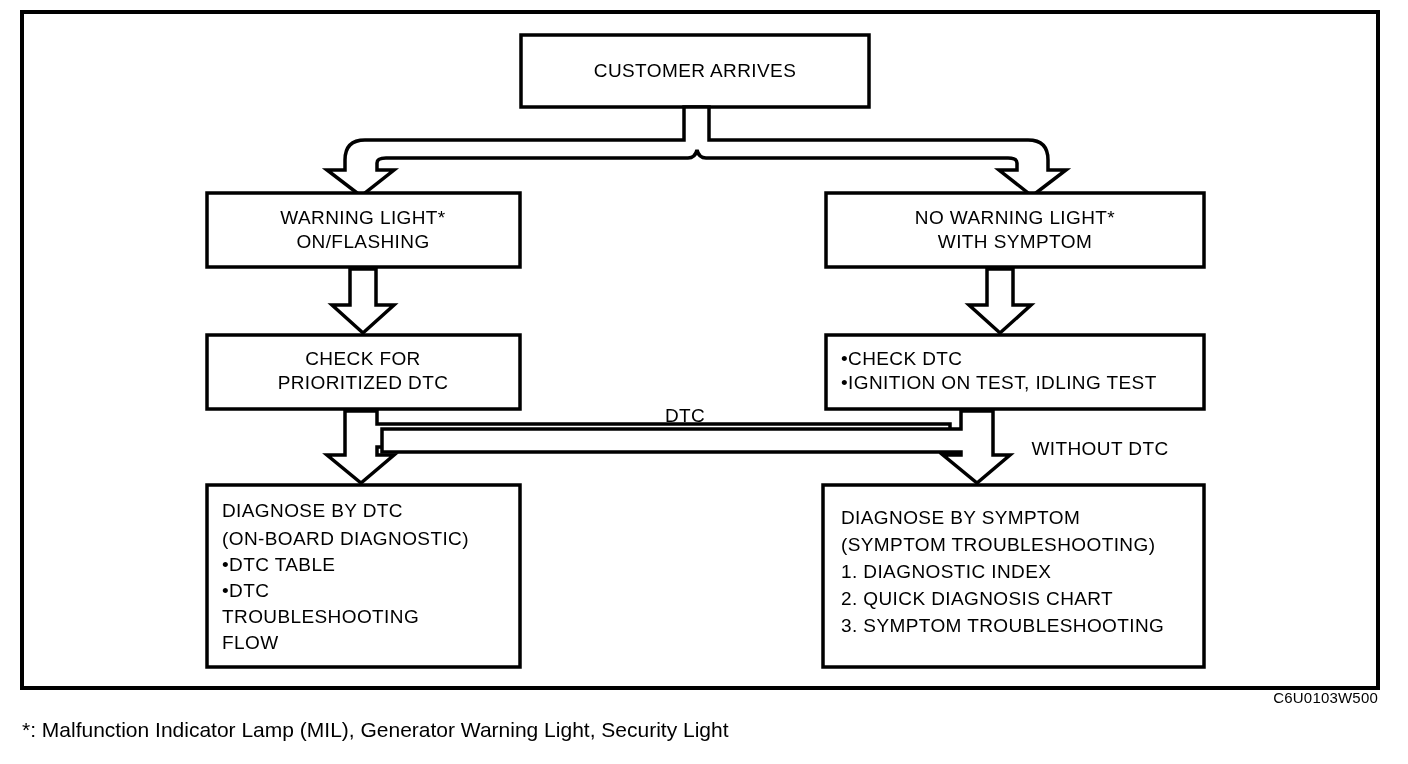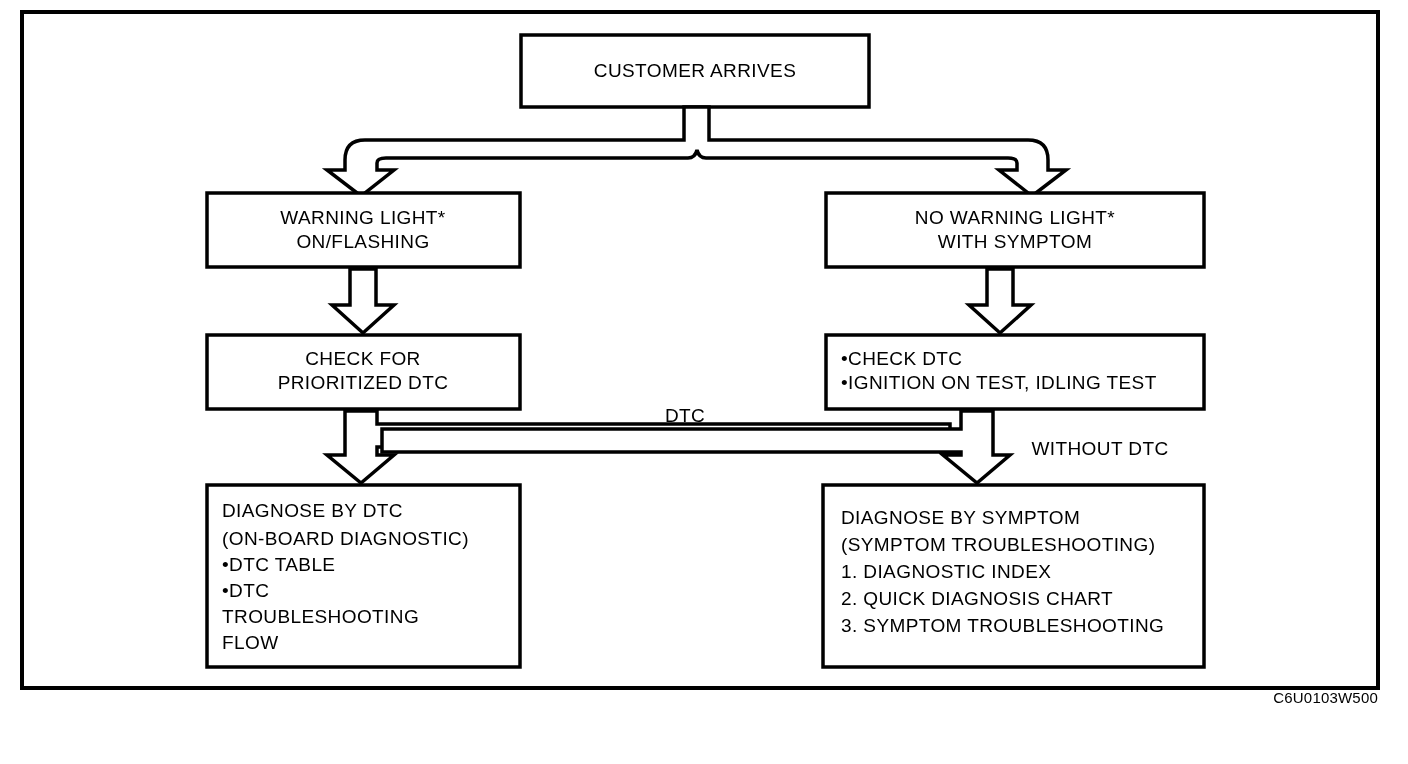--- a/index.html
+++ b/index.html
@@ -177,14 +177,15 @@
     <text class="node-text left" x="841" y="519">DIAGNOSE BY SYMPTOM</text>
     <text class="node-text left" x="841" y="546">(SYMPTOM TROUBLESHOOTING)</text>
     <text class="node-text left" x="841" y="573">1. DIAGNOSTIC INDEX</text>
     <text class="node-text left" x="841" y="600">2. QUICK DIAGNOSIS CHART</text>
     <text class="node-text left" x="841" y="627">3. SYMPTOM TROUBLESHOOTING</text>
 
     <text class="code-label" x="1378" y="703">C6U0103W500</text>
 
   </svg>
 
+  <div class="footnote">*: Malfunction Indicator Lamp (MIL), Generator Warning Light, Security Light</div>
 
 </div>
 
 </body></html>

